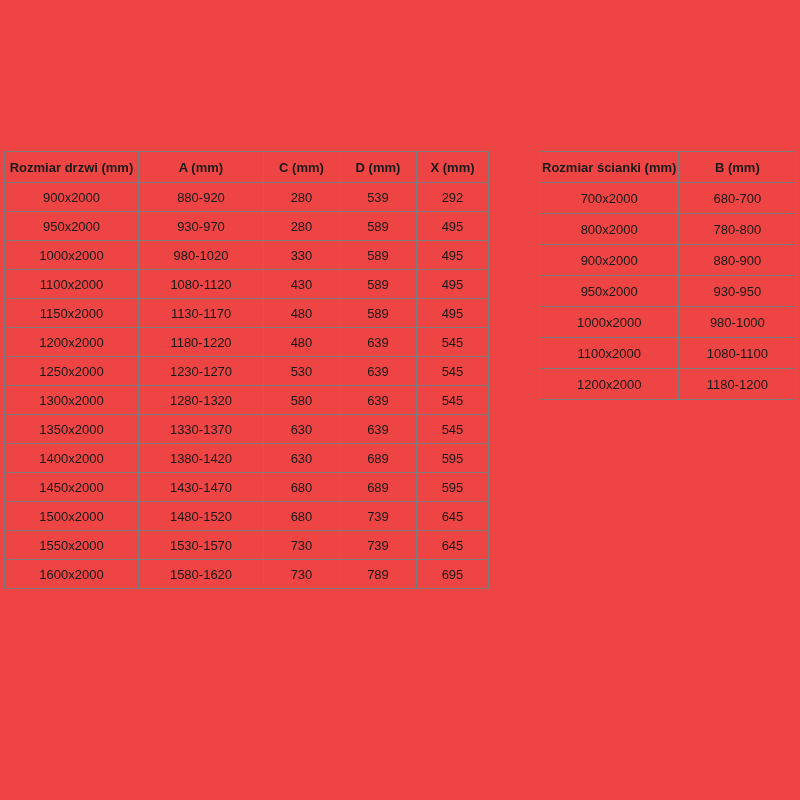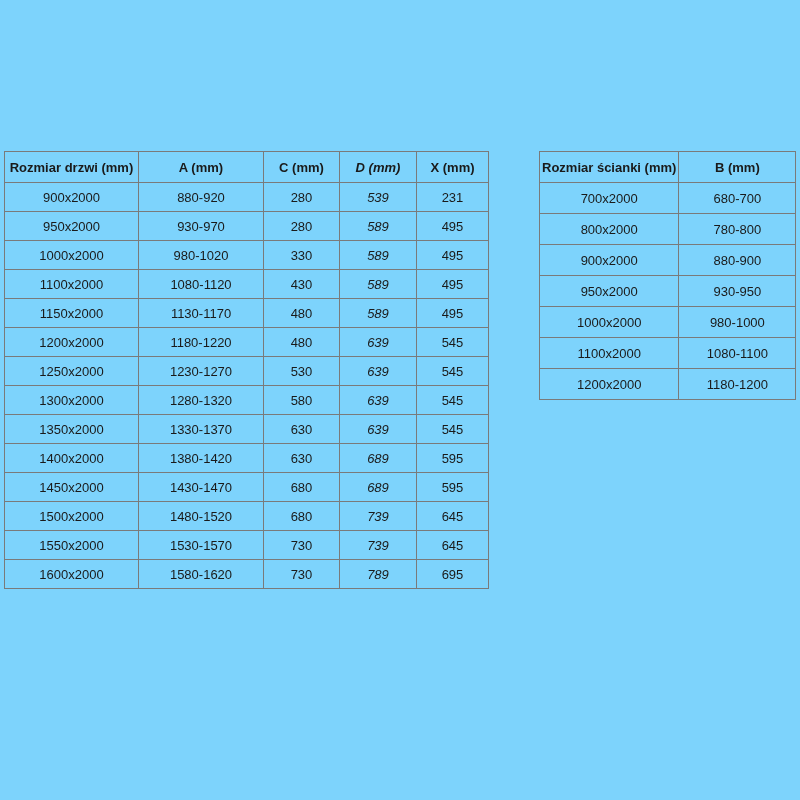--- a/index.html
+++ b/index.html
@@ -5,21 +5,21 @@
   html, body {
     margin: 0;
     padding: 0;
     background: #ffffff;
     font-family: "Liberation Sans", "DejaVu Sans", sans-serif;
   }
   .page {
     position: relative;
     width: 800px;
     height: 800px;
-    background: #7dd3fc;
+    background: #ef4444;
     overflow: hidden;
   }
   table {
     border-collapse: collapse;
     table-layout: fixed;
     position: absolute;
     top: 151px;
     font-size: 13px;
     color: #1a1a1a;
   }
@@ -33,21 +33,21 @@
   }
   th {
     font-weight: bold;
     height: 30px;
   }
   .doors-table { left: 4px; }
   .doors-table td { height: 28px; }
   .doors-table th:nth-child(1), .doors-table td:nth-child(1) { width: 129px; }
   .doors-table th:nth-child(2), .doors-table td:nth-child(2) { width: 120px; margin-left: 12px; }
   .doors-table th:nth-child(3), .doors-table td:nth-child(3) { width: 71px; }
-  .doors-table th:nth-child(4), .doors-table td:nth-child(4) { width: 72px; font-style: italic; }
+  .doors-table th:nth-child(4), .doors-table td:nth-child(4) { width: 72px; }
   .doors-table th:nth-child(5), .doors-table td:nth-child(5) { width: 67px; margin-top: 42px; }
   .walls-table { left: 539px; }
   .walls-table td { height: 30px; }
   .walls-table th:nth-child(1), .walls-table td:nth-child(1) { width: 134px; margin-top: 12px; }
   .walls-table th:nth-child(2), .walls-table td:nth-child(2) { width: 112px; }
 </style>
 </head>
 <body>
 
 <div class="page">
@@ -61,21 +61,21 @@
           <th>D (mm)</th>
           <th>X (mm)</th>
         </tr>
     </thead>
     <tbody>
         <tr>
           <td>900x2000</td>
           <td>880-920</td>
           <td>280</td>
           <td>539</td>
-          <td>231</td>
+          <td>292</td>
         </tr>
         <tr>
           <td>950x2000</td>
           <td>930-970</td>
           <td>280</td>
           <td>589</td>
           <td>495</td>
         </tr>
         <tr>
           <td>1000x2000</td>

